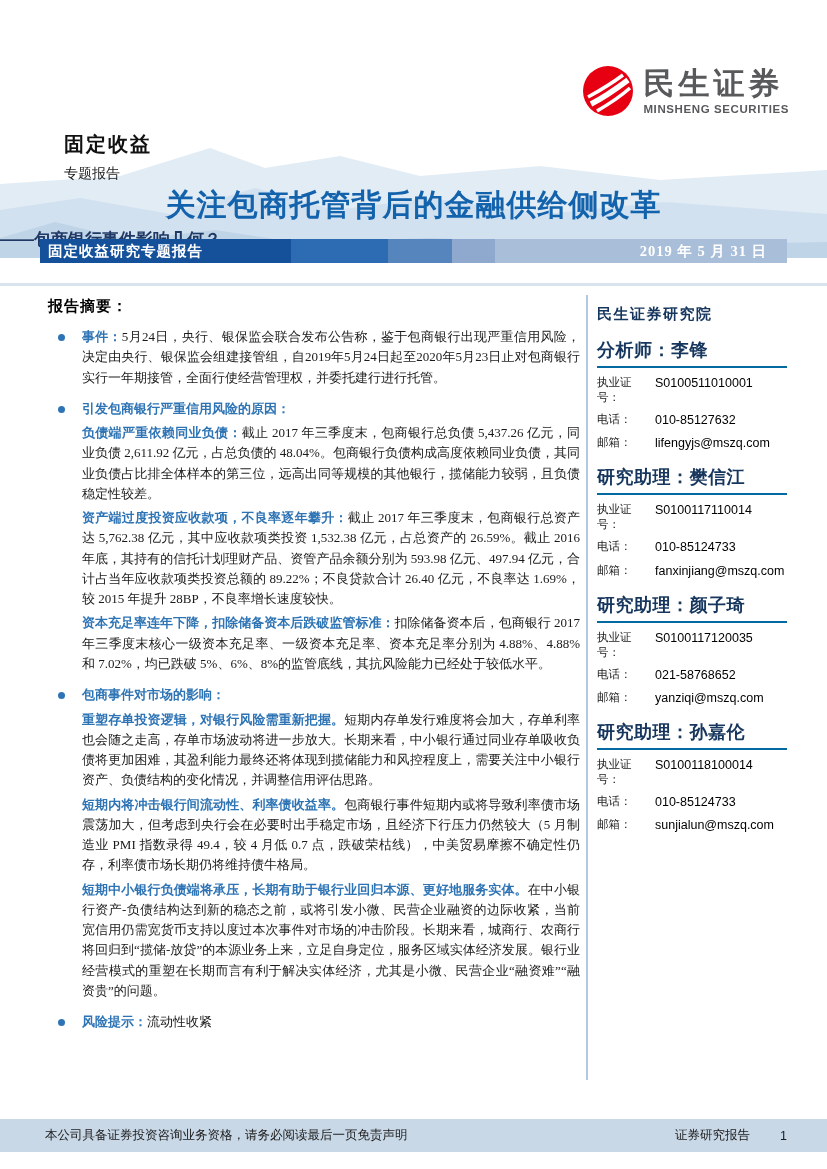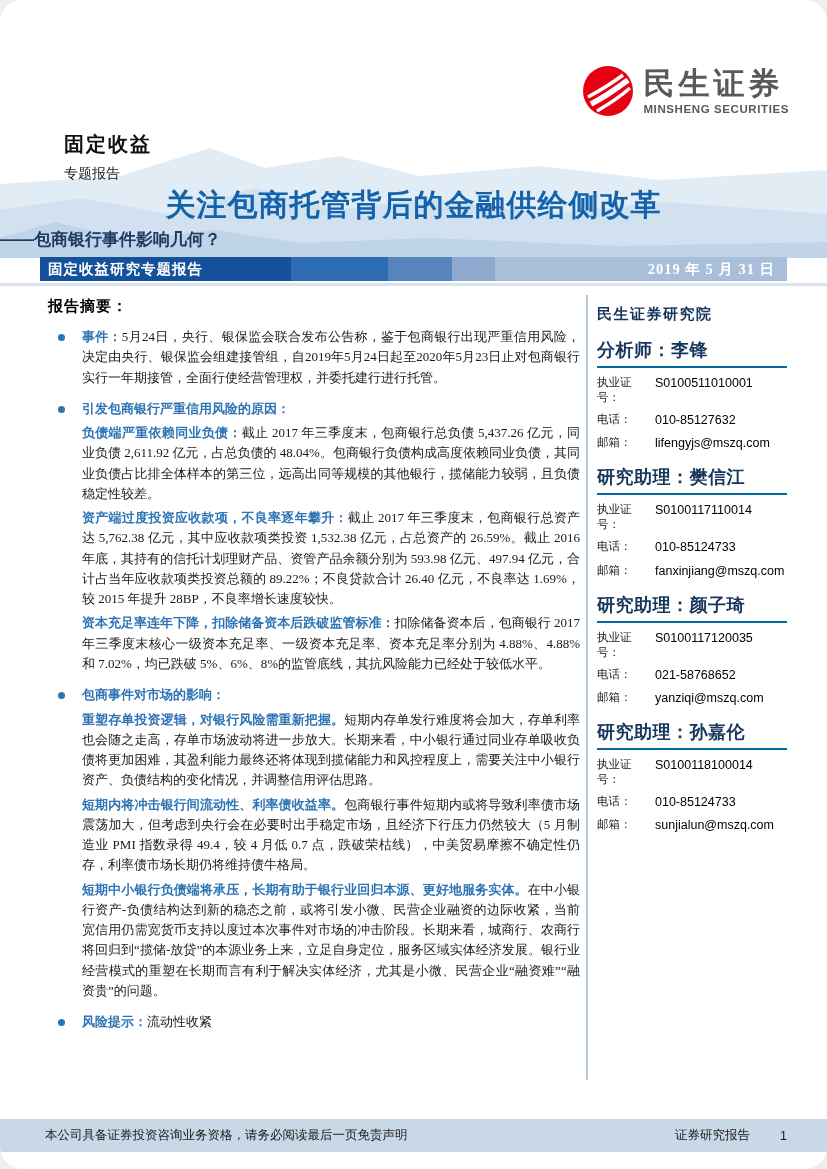--- a/index.html
+++ b/index.html
@@ -1,17 +1,17 @@
 <!DOCTYPE html>
 <html><head>
 <meta charset="utf-8">
 <style>
   html,body{margin:0;padding:0;background:#eee;}
   .page{position:relative;width:827px;height:1169px;margin:0 auto;background:#fff;overflow:hidden;
-        font-family:"Liberation Sans","DejaVu Sans",sans-serif;color:#1a1a1a;border-radius:22px;}
+        font-family:"Liberation Sans","DejaVu Sans",sans-serif;color:#1a1a1a;}
 
   
   .logo{position:absolute;top:66px;right:38px;display:flex;align-items:center;gap:10px;}
   .logo-mark{width:50px;height:50px;flex:none;}
   .logo-cn{font-size:31px;font-weight:bold;color:#58595B;letter-spacing:4px;line-height:1;}
   .logo-en{font-size:11.5px;font-weight:bold;color:#58595B;letter-spacing:0.6px;margin-top:4px;}
 
   
   .mountains{position:absolute;top:126px;left:0;width:827px;height:132px;pointer-events:none;}
 
@@ -19,22 +19,22 @@
   .category{position:absolute;top:131px;left:64px;}
   .category-main{font-family:"Liberation Serif","DejaVu Serif",serif;font-weight:bold;font-size:20px;
                  color:#111;letter-spacing:2px;}
   .category-sub{font-family:"Liberation Serif","DejaVu Serif",serif;font-size:14px;color:#222;margin-top:7px;}
 
   .titleblock{position:absolute;top:188px;left:0;width:827px;}
   .report-title{text-align:center;font-size:30px;font-weight:bold;color:#1362AC;letter-spacing:1px;line-height:1.1;}
   .report-subtitle{text-align:left;padding-right:118px;font-size:17px;font-weight:bold;color:#1F3864;margin-top:7px;}
 
   
-  .hbar{position:absolute;top:257px;left:40px;width:747px;height:24px;display:flex;align-items:center;
-        justify-content:space-between;box-sizing:border-box;padding:0 12px 0 8px;}
+  .hbar{position:absolute;top:239px;left:40px;width:747px;height:24px;display:flex;align-items:center;
+        justify-content:space-between;box-sizing:border-box;padding:0 20px 0 8px;}
   .hbar-label,.hbar-date{color:#fff;font-weight:bold;font-size:14.5px;letter-spacing:1px;
         font-family:"Liberation Serif","DejaVu Serif",serif;white-space:nowrap;}
   .hbar-strip{position:absolute;top:283px;left:0;width:827px;height:3px;background:#D9E4EF;}
 
   
   .leftcol{position:absolute;top:297px;left:48px;width:532px;}
   .summary-heading{font-family:"Liberation Serif","DejaVu Serif",serif;font-weight:bold;font-size:15px;
         color:#000;letter-spacing:1px;margin-bottom:11px;}
   .bullet{display:flex;margin-bottom:7px;}
   .dot{flex:none;width:7px;height:7px;border-radius:50%;background:#2E74B5;margin:7px 17px 0 10px;}

